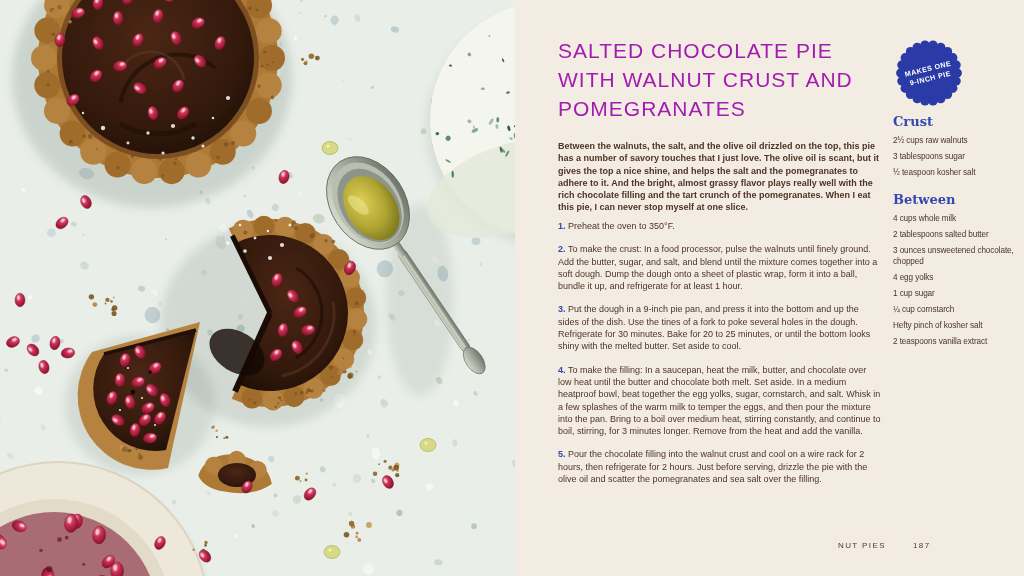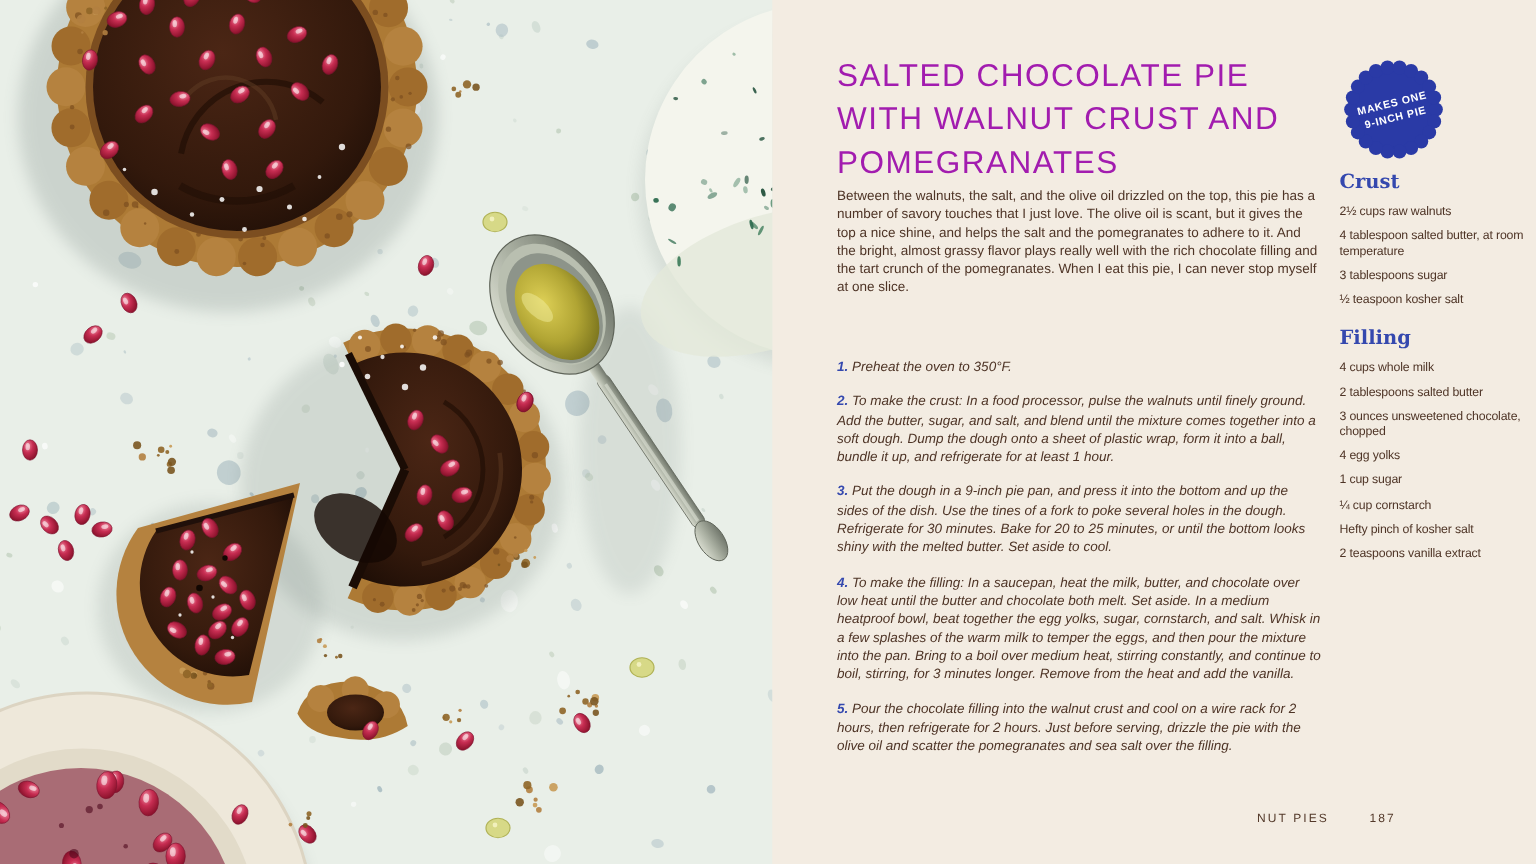--- a/index.html
+++ b/index.html
@@ -3,22 +3,22 @@
 <meta charset="utf-8">
 <style>
   html,body{margin:0;padding:0;background:#ffffff;}
   *{box-sizing:border-box;}
   .spread{position:relative;width:1024px;height:576px;overflow:hidden;font-family:"Liberation Sans",sans-serif;background:#f3ece2;}
   .photo{position:absolute;left:0;top:0;width:515px;height:576px;overflow:hidden;background:#e9efe8;}
   .photo svg{display:block;}
   .page{position:absolute;left:515px;top:0;width:509px;height:576px;background:#f3ece2;}
   .title{position:absolute;left:43px;top:36px;width:340px;font-size:21px;line-height:29px;letter-spacing:1px;font-weight:400;color:#a21caf;white-space:pre-line;margin:0;}
   .badge{position:absolute;left:377px;top:36px;width:74px;height:74px;}
-  .intro{position:absolute;left:43px;top:124px;width:323px;font-size:9px;line-height:12.3px;color:#4e3426;margin:0;}
-  .steps{position:absolute;left:43px;top:238px;width:323px;font-style:italic;}
+  .intro{position:absolute;left:43px;top:140px;width:323px;font-size:9px;line-height:12.3px;color:#4e3426;margin:0;font-weight:bold;}
+  .steps{position:absolute;left:43px;top:220px;width:323px;}
   .step{margin:0 0 11px 0;font-size:9px;line-height:12.3px;color:#4e3426;}
   .step .num{color:#3448ae;font-weight:bold;}
   .ingredients{position:absolute;left:378px;top:114px;width:127px;}
   .ing-section{margin:0 0 13px 0;}
   .ing-heading{font-family:"DejaVu Serif",serif;font-weight:bold;font-size:13px;color:#3448ae;margin:0 0 7px 0;}
   .ing{font-size:8.2px;line-height:10.6px;font-weight:normal;color:#4e3426;letter-spacing:-0.1px;margin:0 0 5.5px 0;}
   .footer{position:absolute;left:323px;top:541px;display:flex;gap:27px;font-size:8px;font-weight:normal;letter-spacing:1.4px;color:#53392a;}
 </style>
 </head>
 <body>
@@ -1020,26 +1020,25 @@
         <p class="step"><span class="num">2. </span>To make the crust: In a food processor, pulse the walnuts until finely ground. Add the butter, sugar, and salt, and blend until the mixture comes together into a soft dough. Dump the dough onto a sheet of plastic wrap, form it into a ball, bundle it up, and refrigerate for at least 1 hour.</p>
         <p class="step"><span class="num">3. </span>Put the dough in a 9-inch pie pan, and press it into the bottom and up the sides of the dish. Use the tines of a fork to poke several holes in the dough. Refrigerate for 30 minutes. Bake for 20 to 25 minutes, or until the bottom looks shiny with the melted butter. Set aside to cool.</p>
         <p class="step"><span class="num">4. </span>To make the filling: In a saucepan, heat the milk, butter, and chocolate over low heat until the butter and chocolate both melt. Set aside. In a medium heatproof bowl, beat together the egg yolks, sugar, cornstarch, and salt. Whisk in a few splashes of the warm milk to temper the eggs, and then pour the mixture into the pan. Bring to a boil over medium heat, stirring constantly, and continue to boil, stirring, for 3 minutes longer. Remove from the heat and add the vanilla.</p>
         <p class="step"><span class="num">5. </span>Pour the chocolate filling into the walnut crust and cool on a wire rack for 2 hours, then refrigerate for 2 hours. Just before serving, drizzle the pie with the olive oil and scatter the pomegranates and sea salt over the filling.</p>
       </div>
 
     <aside class="ingredients">
         <div class="ing-section">
           <h3 class="ing-heading">Crust</h3>
           <p class="ing">2½ cups raw walnuts</p>
-          <p class="ing">4 tablespoon salted butter, at room temperature</p>
           <p class="ing">3 tablespoons sugar</p>
           <p class="ing">½ teaspoon kosher salt</p>
         </div>
         <div class="ing-section">
-          <h3 class="ing-heading">Filling</h3>
+          <h3 class="ing-heading">Between</h3>
           <p class="ing">4 cups whole milk</p>
           <p class="ing">2 tablespoons salted butter</p>
           <p class="ing">3 ounces unsweetened chocolate, chopped</p>
           <p class="ing">4 egg yolks</p>
           <p class="ing">1 cup sugar</p>
           <p class="ing">¼ cup cornstarch</p>
           <p class="ing">Hefty pinch of kosher salt</p>
           <p class="ing">2 teaspoons vanilla extract</p>
         </div>
       </aside>

